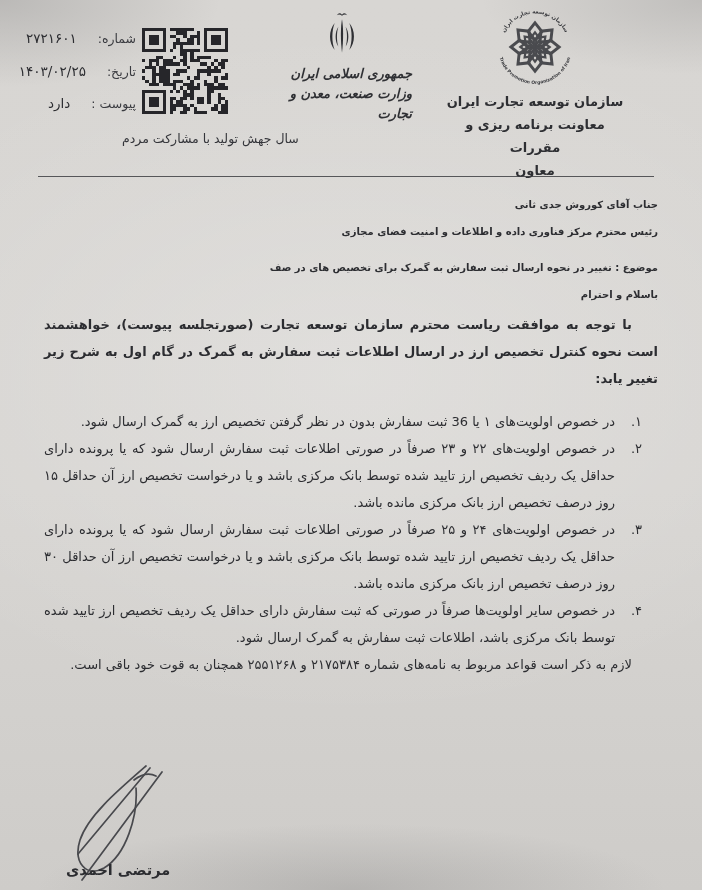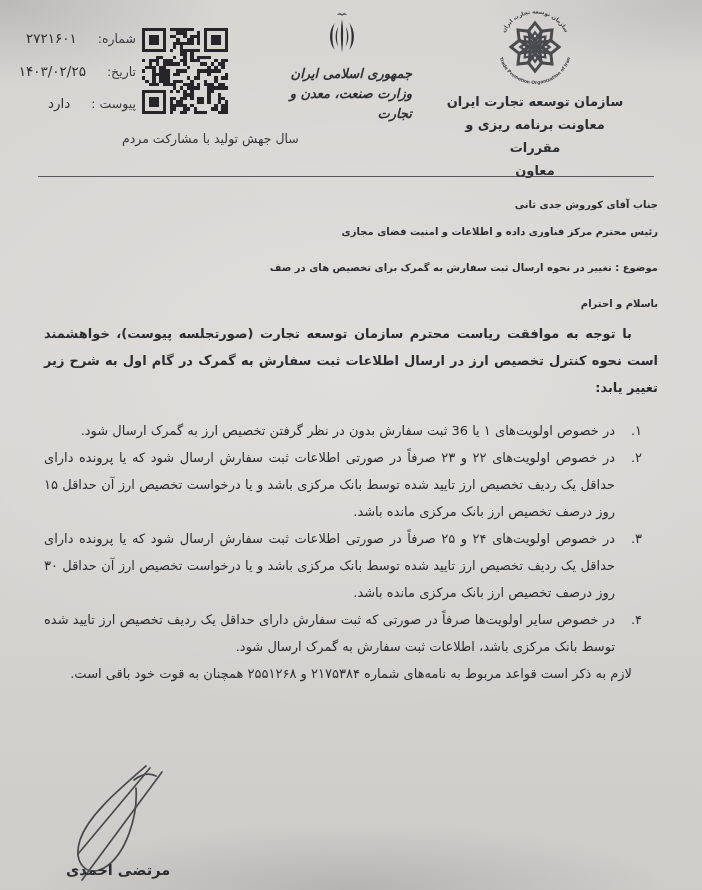--- a/index.html
+++ b/index.html
@@ -30,21 +30,21 @@
   
   .org-block{position:absolute;top:4px;left:440px;right:72px;text-align:center;}
   .org-block .logo{width:86px;height:86px;display:block;margin:0 auto;}
   .org-line{font-weight:bold;font-size:13px;line-height:23px;color:#2e2f33;}
   
   .rule{position:absolute;top:176px;left:38px;width:616px;height:1.4px;background:#3e3f43;opacity:.85;}
   
   .letter{position:absolute;top:191px;right:44px;left:44px;font-size:13px;line-height:27px;text-align:right;}
   .letter .b{font-weight:bold;font-size:10px;}
   .subject{margin-top:9px;}
-  .salutation{margin-top:9px;}
+  .salutation{}
   .para{margin:3px 0 16px;text-align:justify;text-indent:26px;font-weight:bold;}
   .items{margin:0;padding:0 16px 0 0;}
   .item{display:flex;gap:7px;}
   .item .num{flex:none;width:20px;text-align:right;}
   .item .txt{flex:1;text-align:justify;}
   .note{text-indent:26px;text-align:justify;}
   .closing{text-indent:26px;text-align:justify;}
   
   .signature{position:absolute;top:758px;left:30px;width:210px;height:132px;}
   .sig-name{position:absolute;top:68px;left:36px;font-weight:bold;font-size:14.5px;color:#2b2c30;margin-top:36px;}

